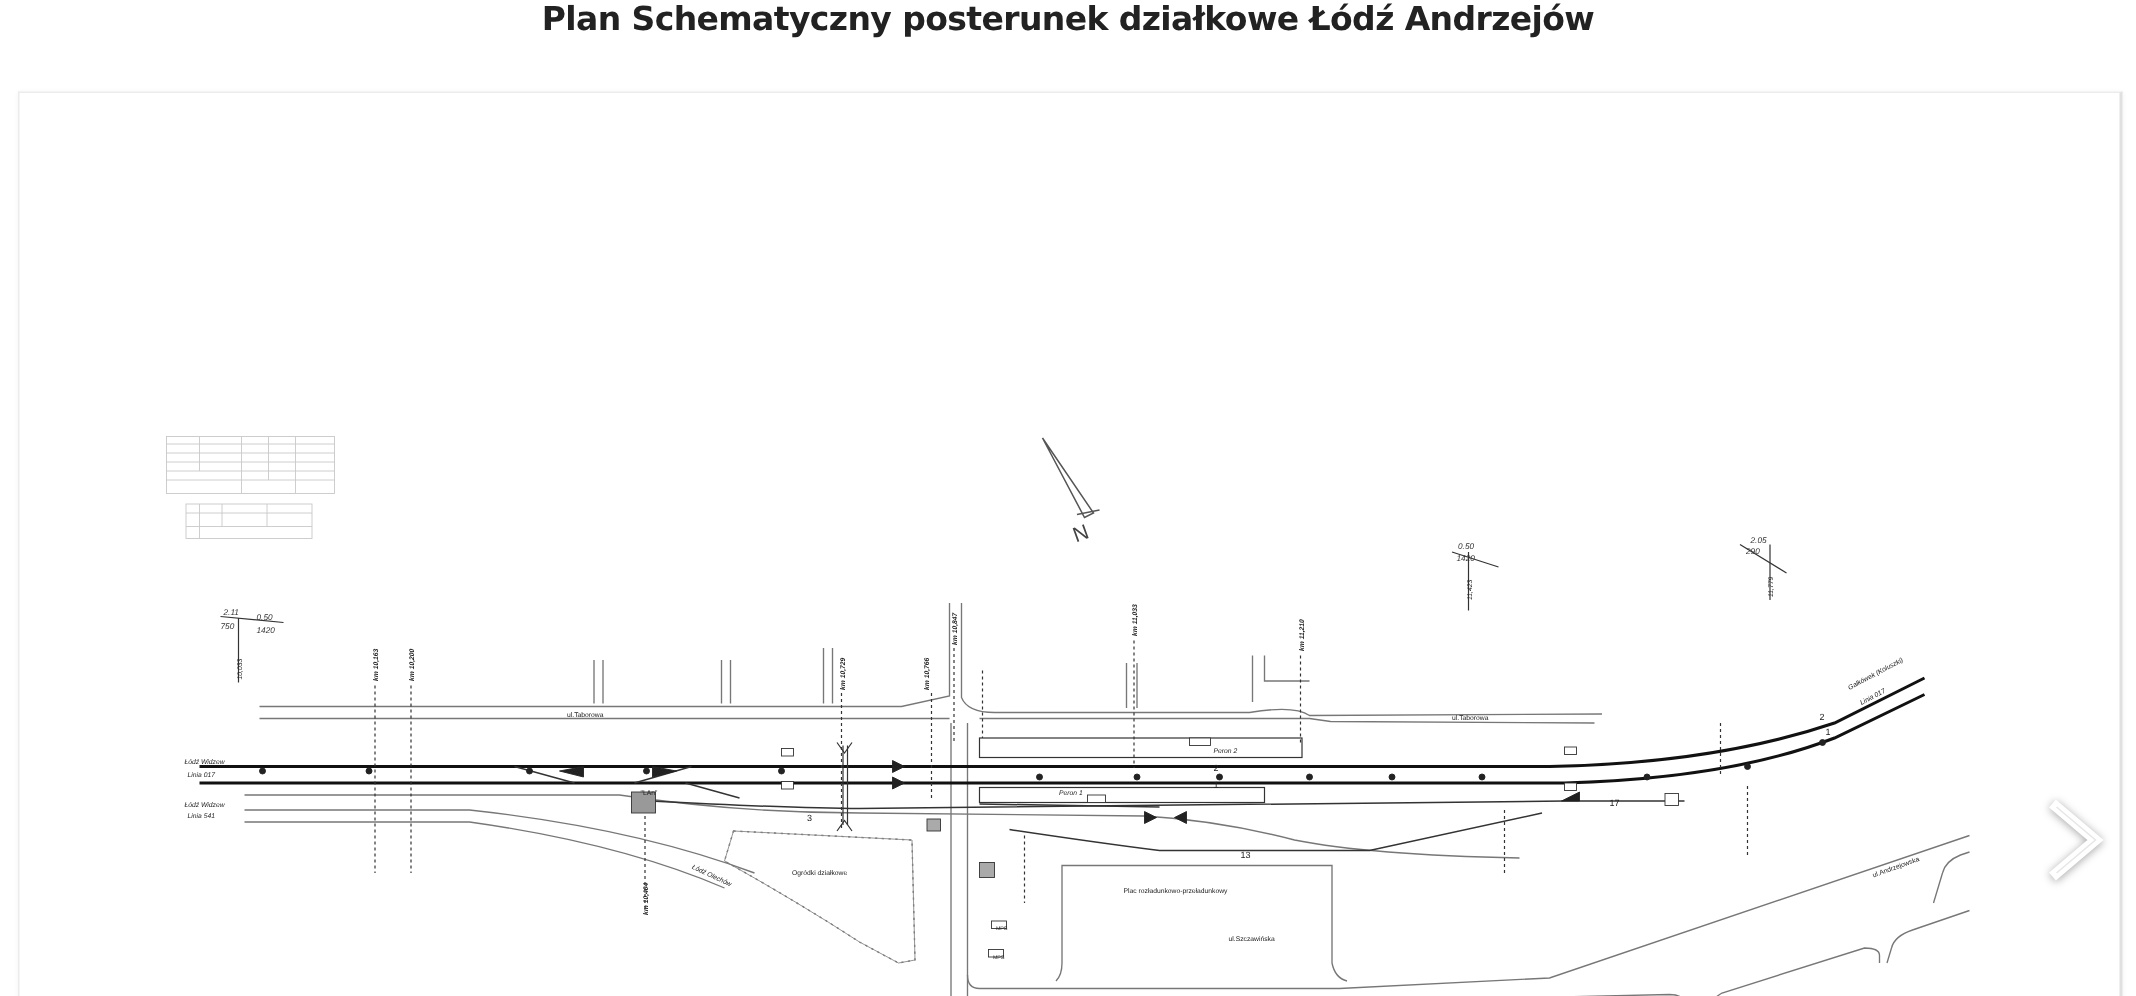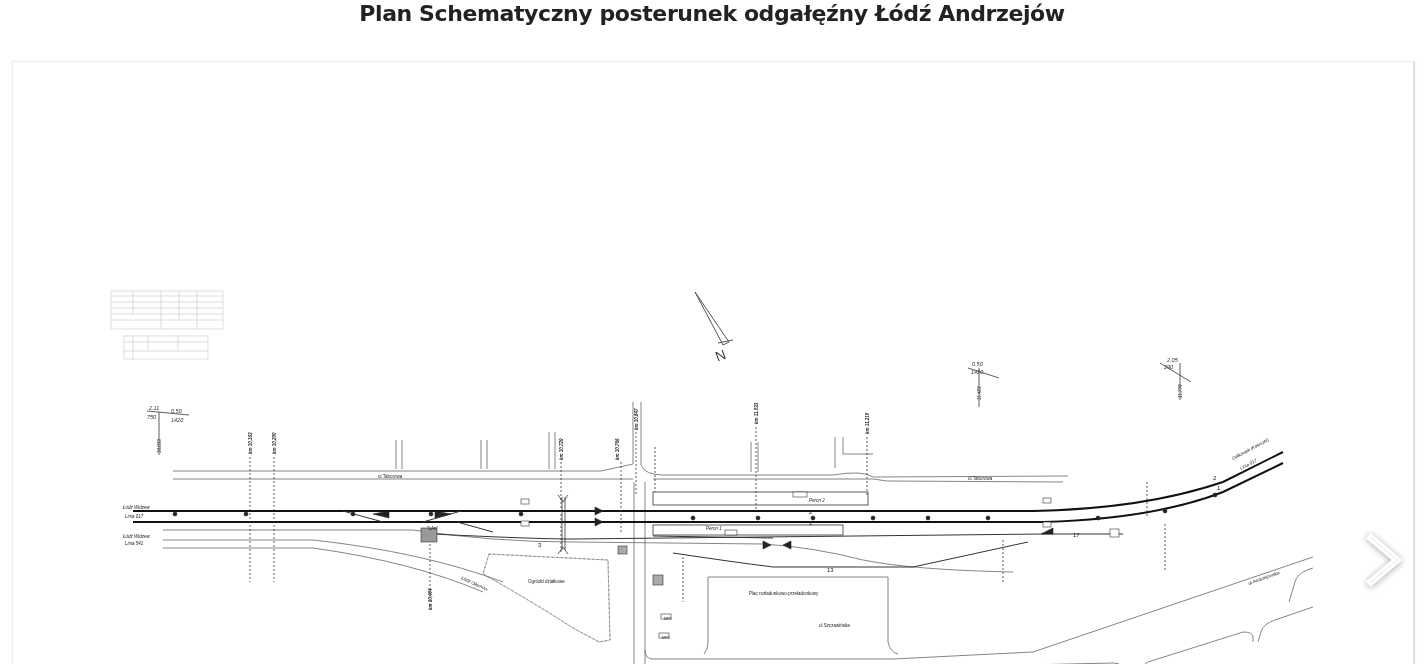--- a/index.html
+++ b/index.html
@@ -17,21 +17,21 @@
   .diagram { position:absolute; left:0; top:0; width:1400px; height:620px; }
   .next-btn {
     position:absolute; left:1352px; top:470px; width:44px; height:56px; cursor:pointer;
   }
   .next-btn svg { filter: drop-shadow(0 1px 3px rgba(0,0,0,0.35)); }
   svg text { font-family:"Liberation Sans", sans-serif; }
 </style>
 </head>
 <body>
 
-<div class="page-title">Plan Schematyczny posterunek odgałęźny Łódź Andrzejów</div>
+<div class="page-title">Plan Schematyczny posterunek działkowe Łódź Andrzejów</div>
 
 <div class="viewer">
   <svg class="diagram" viewBox="0 0 1400 620" width="1400" height="620">
 
     <g stroke="#c8c8c8" stroke-width="0.6" fill="none">
       <rect x="98" y="229" width="112" height="38"></rect>
       <line x1="98" y1="234" x2="210" y2="234"></line>
       <line x1="98" y1="240" x2="210" y2="240"></line>
       <line x1="98" y1="246" x2="210" y2="246"></line>
       <line x1="98" y1="252" x2="210" y2="252"></line>

